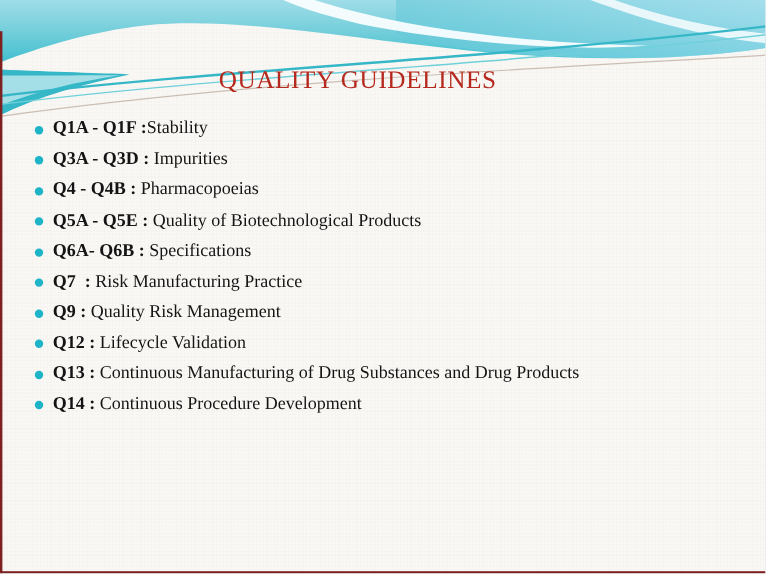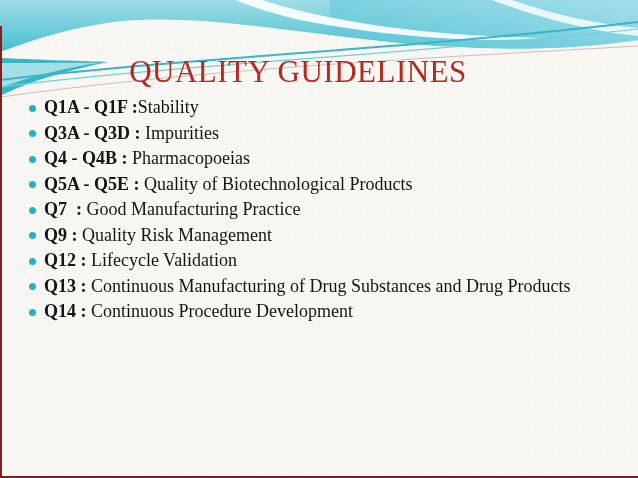--- a/index.html
+++ b/index.html
@@ -23,35 +23,35 @@
     height: 2px; background: #7d2121; z-index: 5;
   }
   .header-wave {
     position: absolute; top: 0; left: 0; width: 638px; height: 152px;
     z-index: 1; pointer-events: none;
   }
   .slide-title {
     position: absolute; top: 54px; left: 0; width: 100%;
     box-sizing: border-box; padding-right: 42px;
     text-align: center;
-    font-size: 31px; letter-spacing: 0.5px;
+    font-size: 21px; letter-spacing: 0.5px;
     color: #b5291e;
     z-index: 3;
     white-space: nowrap;
   }
   ul.guideline-list {
     position: absolute; top: 95px; left: 0; right: 0;
     margin: 0; padding: 0; list-style: none; z-index: 3;
   }
   ul.guideline-list li {
     position: relative;
     padding-left: 44px;
     height: 25.5px;
     line-height: 25.5px;
-    font-size: 18px;
+    font-size: 15px;
     color: #141414;
     white-space: nowrap;
   }
   .bullet {
     position: absolute; left: 29px; top: 9.5px;
     width: 7px; height: 7px; border-radius: 50%;
     background: #1db4c8;
   }
   .item-prefix { font-weight: bold; white-space: pre-wrap; }
   .item-text { white-space: pre-wrap; }
@@ -107,21 +107,25 @@
       <li>
       <span class="bullet"></span>
       <span class="item-prefix">Q4 - Q4B :</span><span class="item-text"> Pharmacopoeias</span>
     </li>
       <li>
       <span class="bullet"></span>
       <span class="item-prefix">Q5A - Q5E :</span><span class="item-text"> Quality of Biotechnological Products</span>
     </li>
       <li>
       <span class="bullet"></span>
-      <span class="item-prefix">Q7  :</span><span class="item-text"> Good Manufacturing Practice</span>
+      <span class="item-prefix">Q6A- Q6B :</span><span class="item-text"> Specifications</span>
+    </li>
+      <li>
+      <span class="bullet"></span>
+      <span class="item-prefix">Q7  :</span><span class="item-text"> Risk Manufacturing Practice</span>
     </li>
       <li>
       <span class="bullet"></span>
       <span class="item-prefix">Q9 :</span><span class="item-text"> Quality Risk Management</span>
     </li>
       <li>
       <span class="bullet"></span>
       <span class="item-prefix">Q12 :</span><span class="item-text"> Lifecycle Validation</span>
     </li>
       <li>

